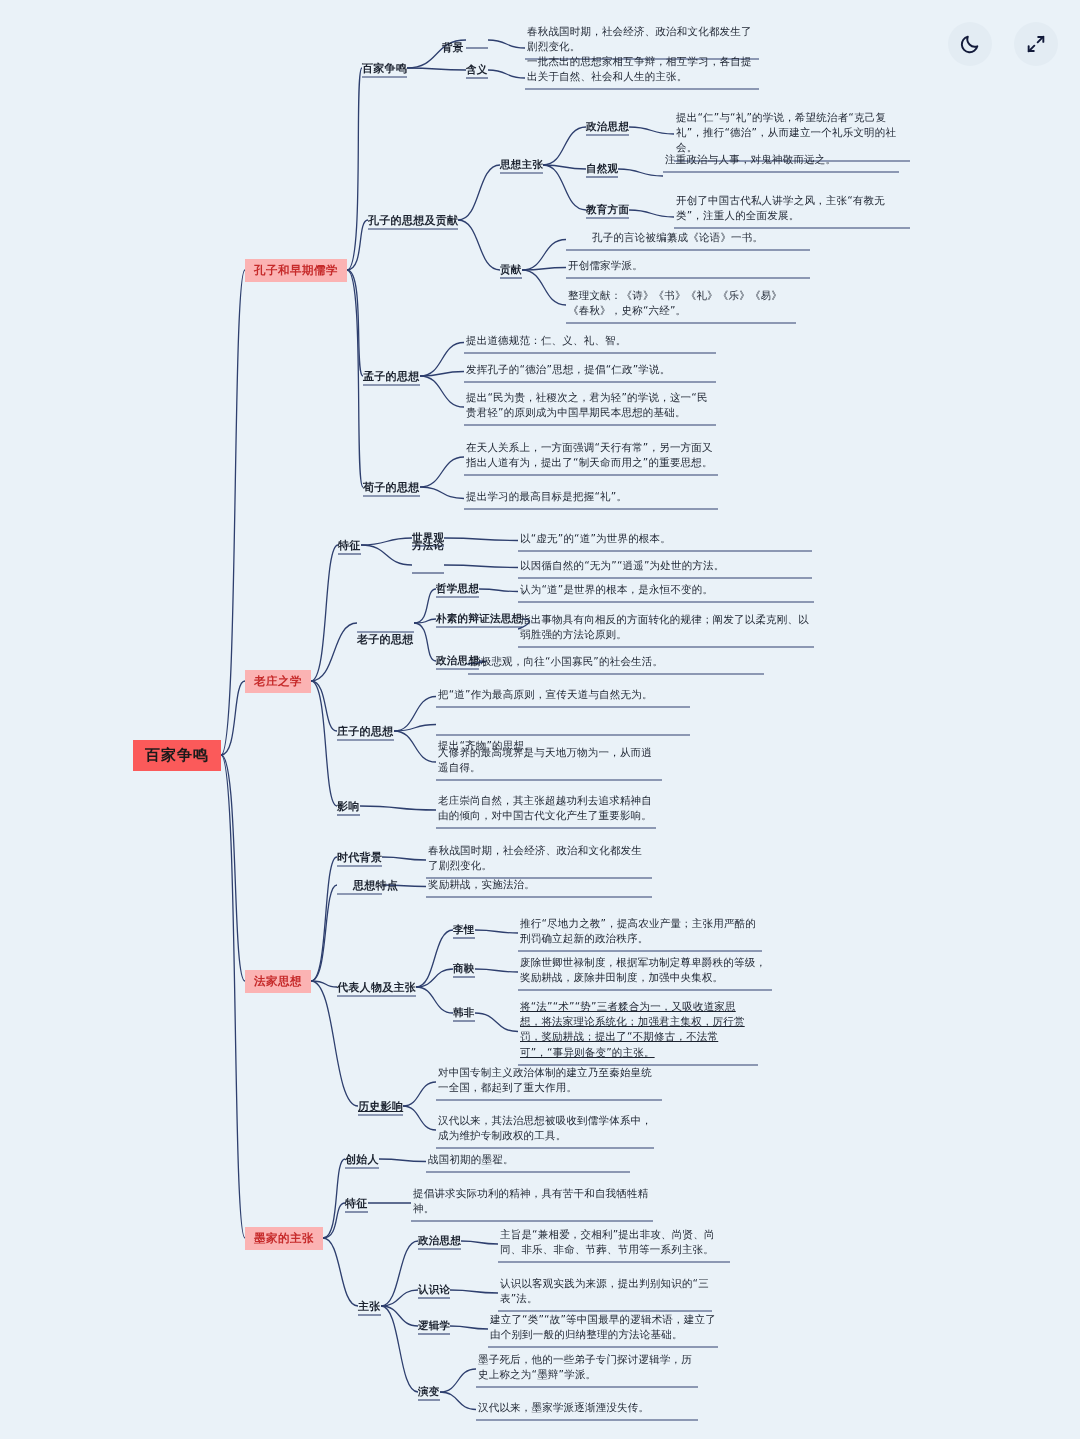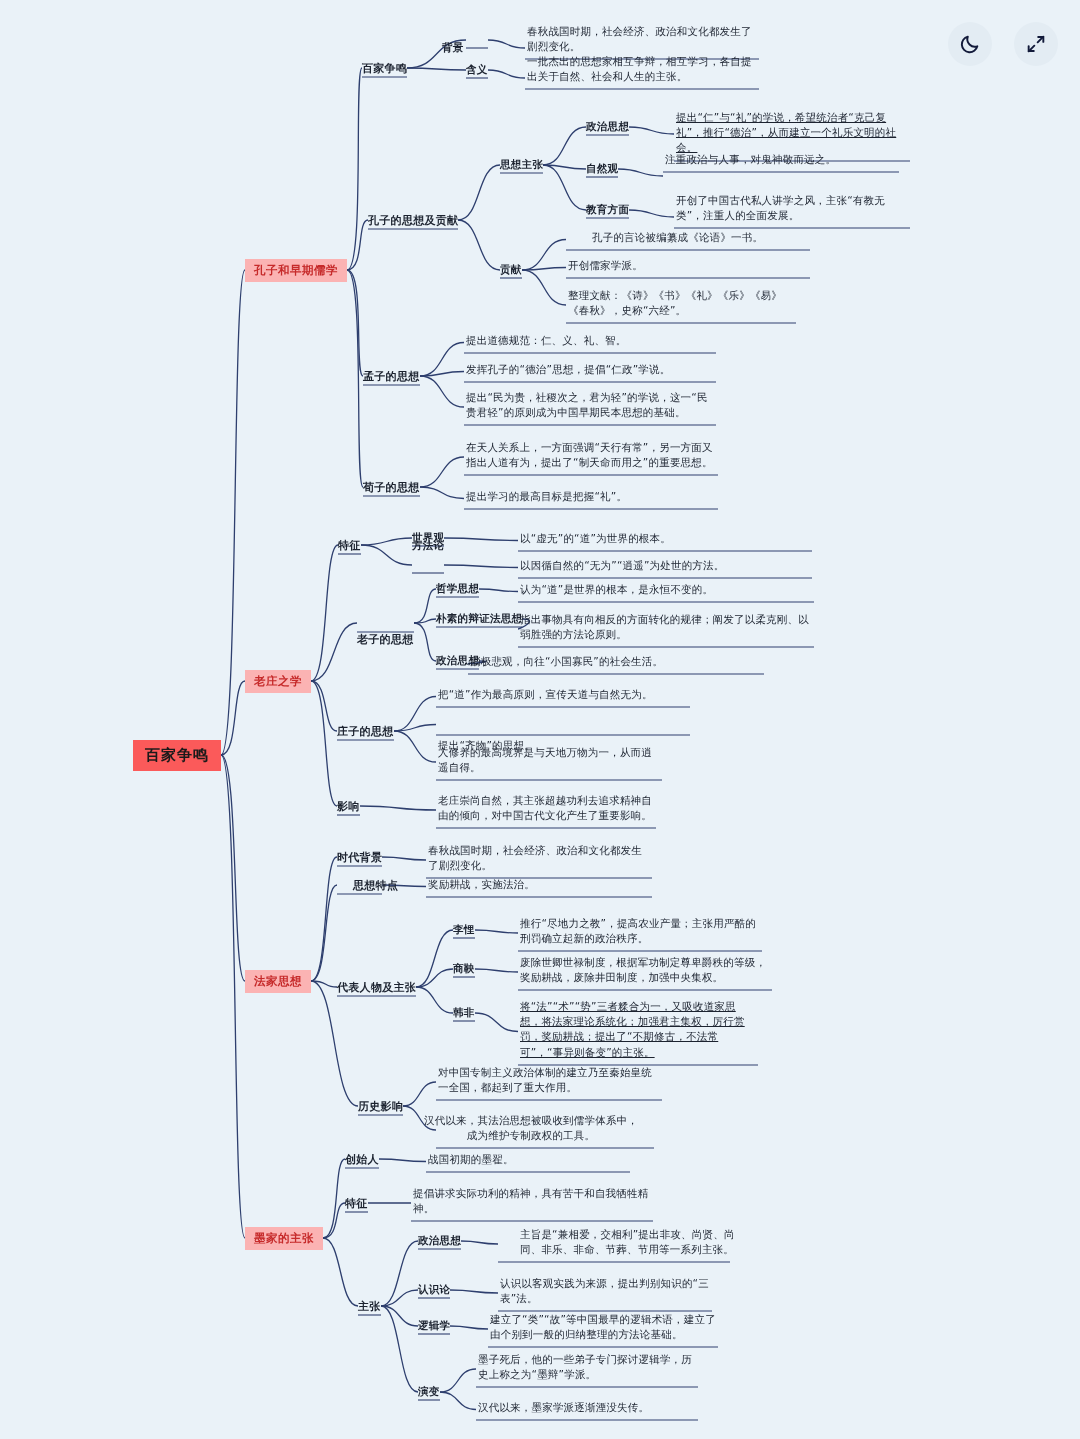--- a/index.html
+++ b/index.html
@@ -246,21 +246,21 @@
       <div class="node n-l1" style="left: 245px; top: 969.5px;">法家思想</div>
       <div class="node n-l1" style="left: 245px; top: 1226.5px;">墨家的主张</div>
       <div class="node n-l2" style="left: 362px; top: 60.5px;">百家争鸣</div>
       <div class="node n-l3" style="left: 442px; top: 33px; margin-top: 8px;">背景</div>
       <div class="node n-leaf" style="left: 527px; top: 24px; width: 230px;">春秋战国时期，社会经济、政治和文化都发生了剧烈变化。</div>
       <div class="node n-l3" style="left: 466px; top: 63px;">含义</div>
       <div class="node n-leaf" style="left: 527px; top: 54px; width: 230px;">一批杰出的思想家相互争辩，相互学习，各自提出关于自然、社会和人生的主张。</div>
       <div class="node n-l2" style="left: 368px; top: 212.5px;">孔子的思想及贡献</div>
       <div class="node n-l3" style="left: 500px; top: 158px;">思想主张</div>
       <div class="node n-l3" style="left: 586px; top: 120px;">政治思想</div>
-      <div class="node n-leaf" style="left: 676px; top: 110px; width: 232px; text-decoration: underline;">提出“仁”与“礼”的学说，希望统治者“克己复礼”，推行“德治”，从而建立一个礼乐文明的社会。</div>
+      <div class="node n-leaf" style="left: 676px; top: 110px; width: 232px;">提出“仁”与“礼”的学说，希望统治者“克己复礼”，推行“德治”，从而建立一个礼乐文明的社会。</div>
       <div class="node n-l3" style="left: 586px; top: 162px;">自然观</div>
       <div class="node n-leaf" style="left: 665px; top: 152px; width: 232px;">注重政治与人事，对鬼神敬而远之。</div>
       <div class="node n-l3" style="left: 586px; top: 203px;">教育方面</div>
       <div class="node n-leaf" style="left: 676px; top: 193px; width: 232px;">开创了中国古代私人讲学之风，主张“有教无类”，注重人的全面发展。</div>
       <div class="node n-l3" style="left: 500px; top: 263px;">贡献</div>
       <div class="node n-leaf" style="left: 568px; top: 230px; width: 240px; margin-left: 24px;">孔子的言论被编纂成《论语》一书。</div>
       <div class="node n-leaf" style="left: 568px; top: 258px; width: 240px;">开创儒家学派。</div>
       <div class="node n-leaf" style="left: 568px; top: 288px; width: 226px;">整理文献：《诗》《书》《礼》《乐》《易》《春秋》，史称“六经”。</div>
       <div class="node n-l2" style="left: 363px; top: 368.5px;">孟子的思想</div>
       <div class="node n-leaf" style="left: 466px; top: 333px; width: 248px;">提出道德规范：仁、义、礼、智。</div>
@@ -291,30 +291,30 @@
       <div class="node n-leaf" style="left: 428px; top: 843px; width: 222px;">春秋战国时期，社会经济、政治和文化都发生了剧烈变化。</div>
       <div class="node n-l2" style="left: 337px; top: 877.5px; margin-left: 16px;">思想特点</div>
       <div class="node n-leaf" style="left: 428px; top: 877px; width: 222px;">奖励耕战，实施法治。</div>
       <div class="node n-l2" style="left: 337px; top: 979.5px;">代表人物及主张</div>
       <div class="node n-l3" style="left: 453px; top: 923px;">李悝</div>
       <div class="node n-leaf" style="left: 520px; top: 916px; width: 240px;">推行“尽地力之教”，提高农业产量；主张用严酷的刑罚确立起新的政治秩序。</div>
       <div class="node n-l3" style="left: 453px; top: 962px;">商鞅</div>
       <div class="node n-leaf" style="left: 520px; top: 955px; width: 250px;">废除世卿世禄制度，根据军功制定尊卑爵秩的等级，奖励耕战，废除井田制度，加强中央集权。</div>
       <div class="node n-l3" style="left: 453px; top: 1006px;">韩非</div>
       <div class="node n-leaf" style="left: 520px; top: 999px; width: 236px; text-decoration: underline;">将“法”“术”“势”三者糅合为一，又吸收道家思想，将法家理论系统化；加强君主集权，厉行赏罚，奖励耕战；提出了“不期修古，不法常可”，“事异则备变”的主张。</div>
-      <div class="node n-l2" style="left: 358px; top: 1098.5px;">历史影响</div>
+      <div class="node n-l2" style="left: 358px; top: 1098.5px; text-decoration: underline;">历史影响</div>
       <div class="node n-leaf" style="left: 438px; top: 1065px; width: 222px;">对中国专制主义政治体制的建立乃至秦始皇统一全国，都起到了重大作用。</div>
-      <div class="node n-leaf" style="left: 424px; top: 1113px; width: 214px; text-align: center;">汉代以来，其法治思想被吸收到儒学体系中，成为维护专制政权的工具。</div>
+      <div class="node n-leaf" style="left: 438px; top: 1113px; width: 214px;">汉代以来，其法治思想被吸收到儒学体系中，成为维护专制政权的工具。</div>
       <div class="node n-l2" style="left: 345px; top: 1151.5px;">创始人</div>
       <div class="node n-leaf" style="left: 428px; top: 1152px; width: 200px;">战国初期的墨翟。</div>
       <div class="node n-l2" style="left: 345px; top: 1195.5px;">特征</div>
       <div class="node n-leaf" style="left: 413px; top: 1186px; width: 238px;">提倡讲求实际功利的精神，具有苦干和自我牺牲精神。</div>
       <div class="node n-l2" style="left: 358px; top: 1298.5px;">主张</div>
       <div class="node n-l3" style="left: 418px; top: 1234px;">政治思想</div>
-      <div class="node n-leaf" style="left: 500px; top: 1227px; width: 228px; margin-left: 20px;">主旨是“兼相爱，交相利”提出非攻、尚贤、尚同、非乐、非命、节葬、节用等一系列主张。</div>
+      <div class="node n-leaf" style="left: 500px; top: 1227px; width: 228px;">主旨是“兼相爱，交相利”提出非攻、尚贤、尚同、非乐、非命、节葬、节用等一系列主张。</div>
       <div class="node n-l3" style="left: 418px; top: 1283px;">认识论</div>
       <div class="node n-leaf" style="left: 500px; top: 1276px; width: 210px;">认识以客观实践为来源，提出判别知识的“三表”法。</div>
       <div class="node n-l3" style="left: 418px; top: 1319px;">逻辑学</div>
       <div class="node n-leaf" style="left: 490px; top: 1312px; width: 226px;">建立了“类”“故”等中国最早的逻辑术语，建立了由个别到一般的归纳整理的方法论基础。</div>
       <div class="node n-l3" style="left: 418px; top: 1385px;">演变</div>
       <div class="node n-leaf" style="left: 478px; top: 1352px; width: 218px;">墨子死后，他的一些弟子专门探讨逻辑学，历史上称之为“墨辩”学派。</div>
       <div class="node n-leaf" style="left: 478px; top: 1400px; width: 218px;">汉代以来，墨家学派逐渐湮没失传。</div>
     </div>
 </div>
 

